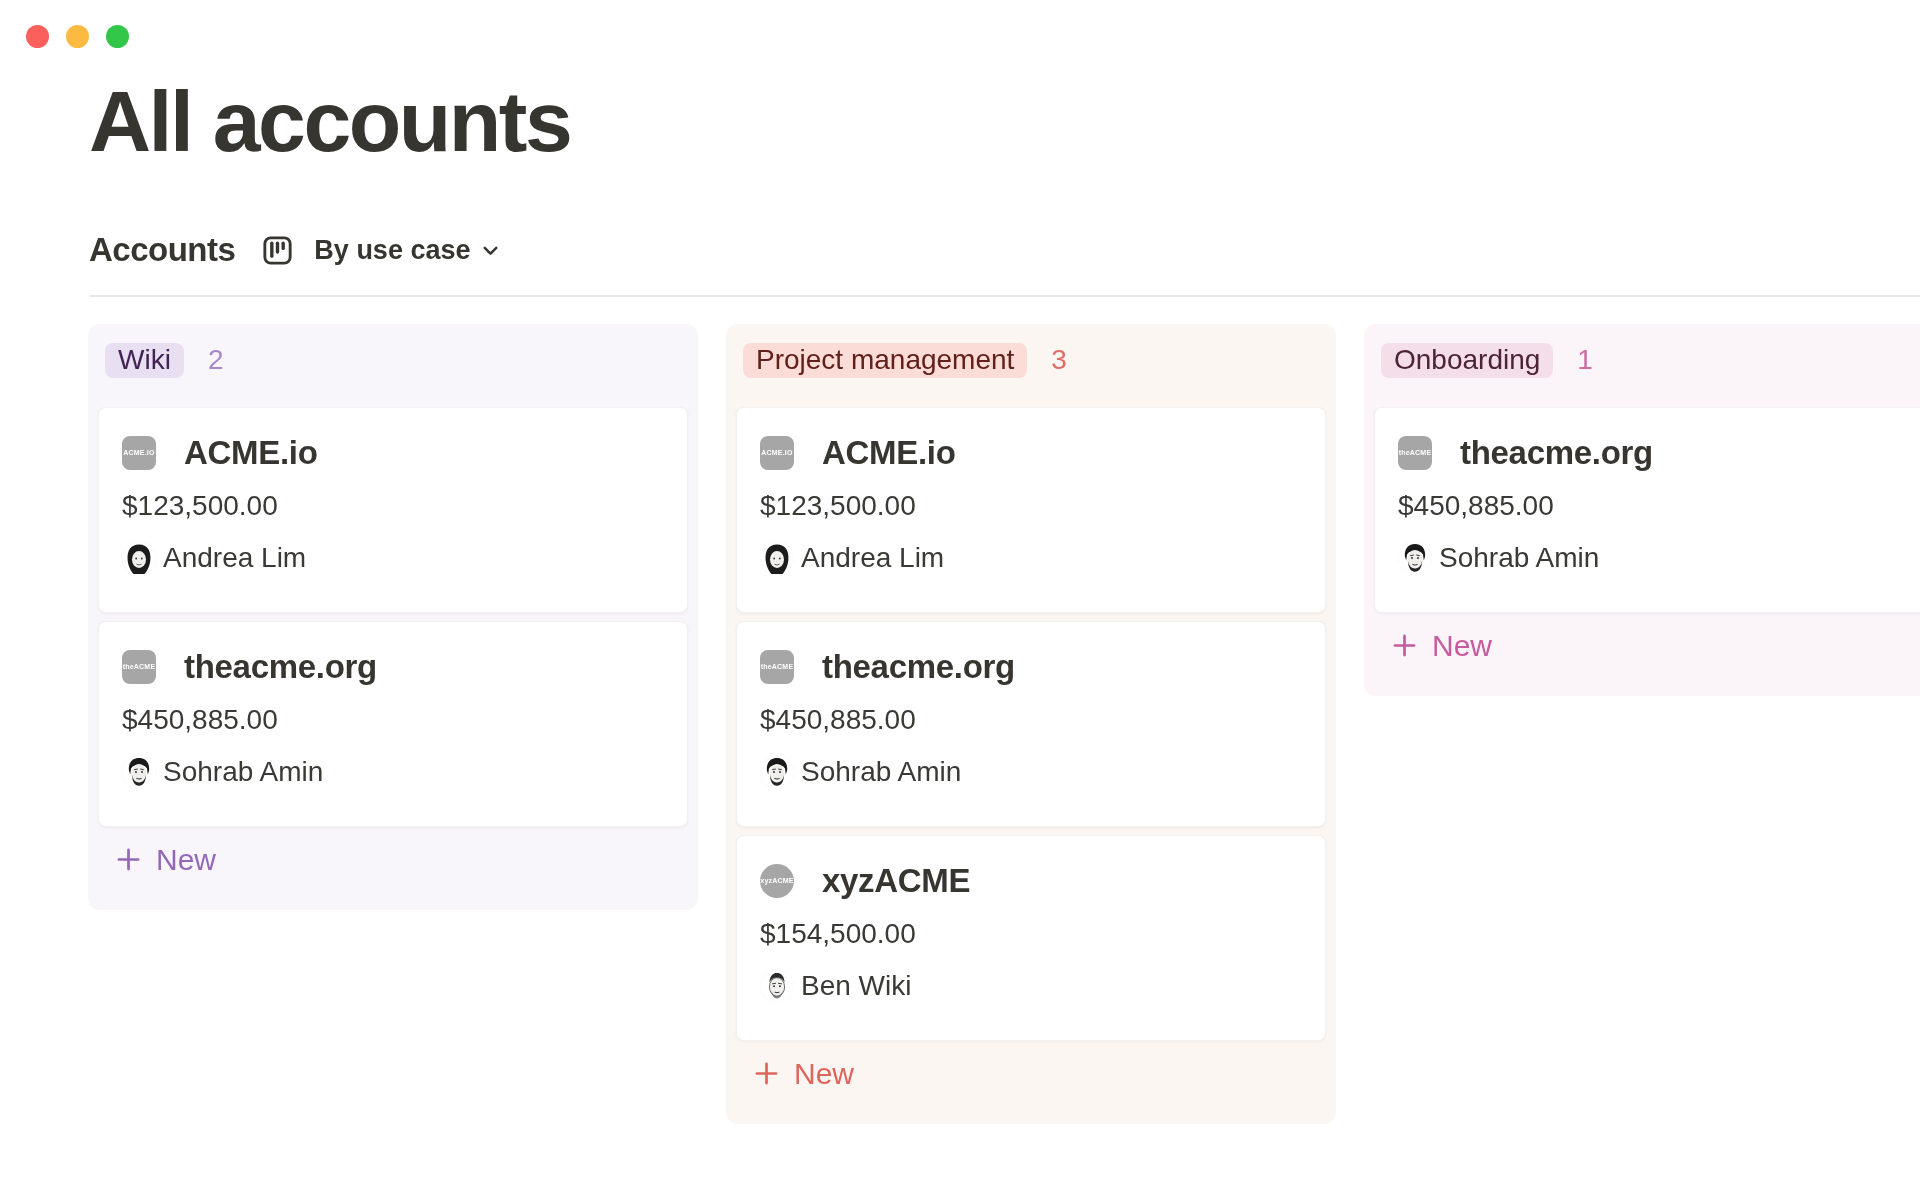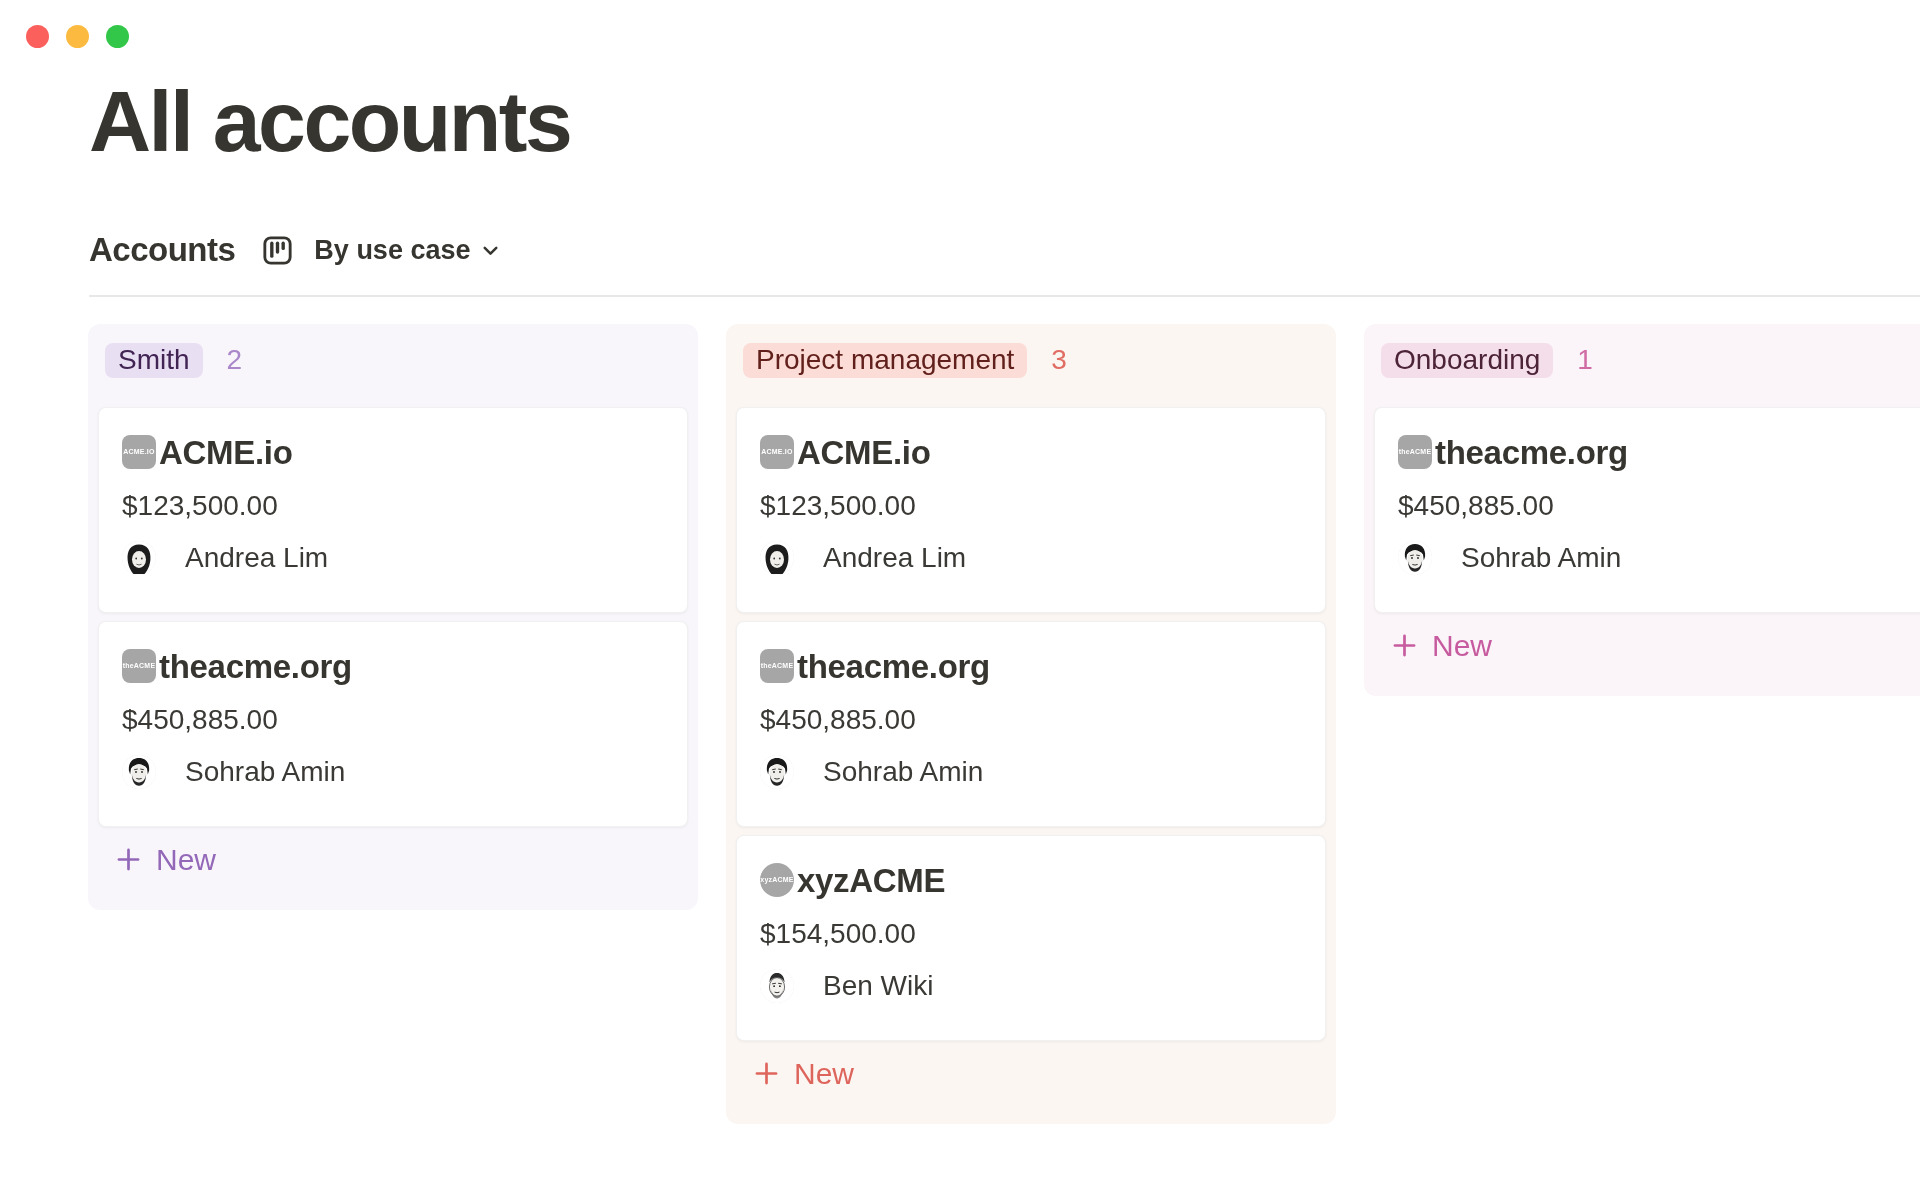--- a/index.html
+++ b/index.html
@@ -28,28 +28,28 @@
             background:var(--col-bg); }
   .col-header { height:35px; display:flex; align-items:center; padding:0 7px; margin-bottom:29px; }
   .tag { height:35px; display:inline-flex; align-items:center; padding:0 13px;
          border-radius:8px; font-size:28px; font-weight:500;
          background:var(--tag-bg); color:var(--tag-text); cursor:pointer; }
   .count { margin-left:24px; font-size:28px; font-weight:500; color:var(--count-color); }
 
   .card { height:206px; background:#fff; border-radius:8px; border:1px solid rgba(0,0,0,0.055);
           box-shadow:0 1px 3px rgba(15,15,15,0.05); margin-bottom:8px; padding:0 23px; cursor:pointer; }
   .card:last-of-type { margin-bottom:24px; }
-  .card-title-row { padding-top:27px; display:flex; align-items:flex-start; gap:3px; }
+  .card-title-row { padding-top:27px; display:flex; align-items:center; gap:28px; }
   .company-icon { width:34px; height:34px; flex:0 0 34px; background:#A6A6A6; border-radius:8px;
                   display:flex; align-items:center; justify-content:center; overflow:hidden; }
   .company-icon.circle { border-radius:50%; }
   .company-icon-label { color:#fff; font-size:7px; font-weight:700; letter-spacing:0.2px; white-space:nowrap; }
   .card-title { font-size:33px; font-weight:600; letter-spacing:-0.3px; line-height:36px; }
   .card-amount { margin-top:20px; font-size:28px; font-weight:400; line-height:30px; color:#3A3935; }
-  .owner-row { margin-top:20px; display:flex; align-items:center; gap:29px; }
+  .owner-row { margin-top:20px; display:flex; align-items:center; gap:7px; }
   .avatar { width:34px; height:34px; flex:0 0 34px; border-radius:50%; overflow:hidden;
             box-shadow:inset 0 0 0 1px rgba(0,0,0,0.08); }
   .avatar svg { display:block; width:34px; height:34px; }
   .owner-name { font-size:28px; font-weight:400; color:#3A3935; }
 
   .new-row { height:50px; display:flex; align-items:center; gap:14px; padding:0 17px;
              color:var(--accent); cursor:pointer; border-radius:8px; }
   .plus-icon { width:27px; height:27px; display:block; }
   .new-label { font-size:30px; font-weight:400; }
 </style>
@@ -81,21 +81,21 @@
       </svg>
     </span>
   </div>
 
   <div class="divider"></div>
 
   <div class="board">
 
     <div class="column" style="--col-bg: #F8F6FB; --tag-bg: #E9DFF3; --tag-text: #412454; --count-color: #A987C9; --accent: #9368B8;">
       <div class="col-header">
-        <span class="tag">Smith</span>
+        <span class="tag">Wiki</span>
         <span class="count">2</span>
       </div>
 
       <div class="card">
         <div class="card-title-row">
           <span class="company-icon square">
             <span class="company-icon-label">ACME.IO</span>
           </span>
           <span class="card-title">ACME.io</span>
         </div>

